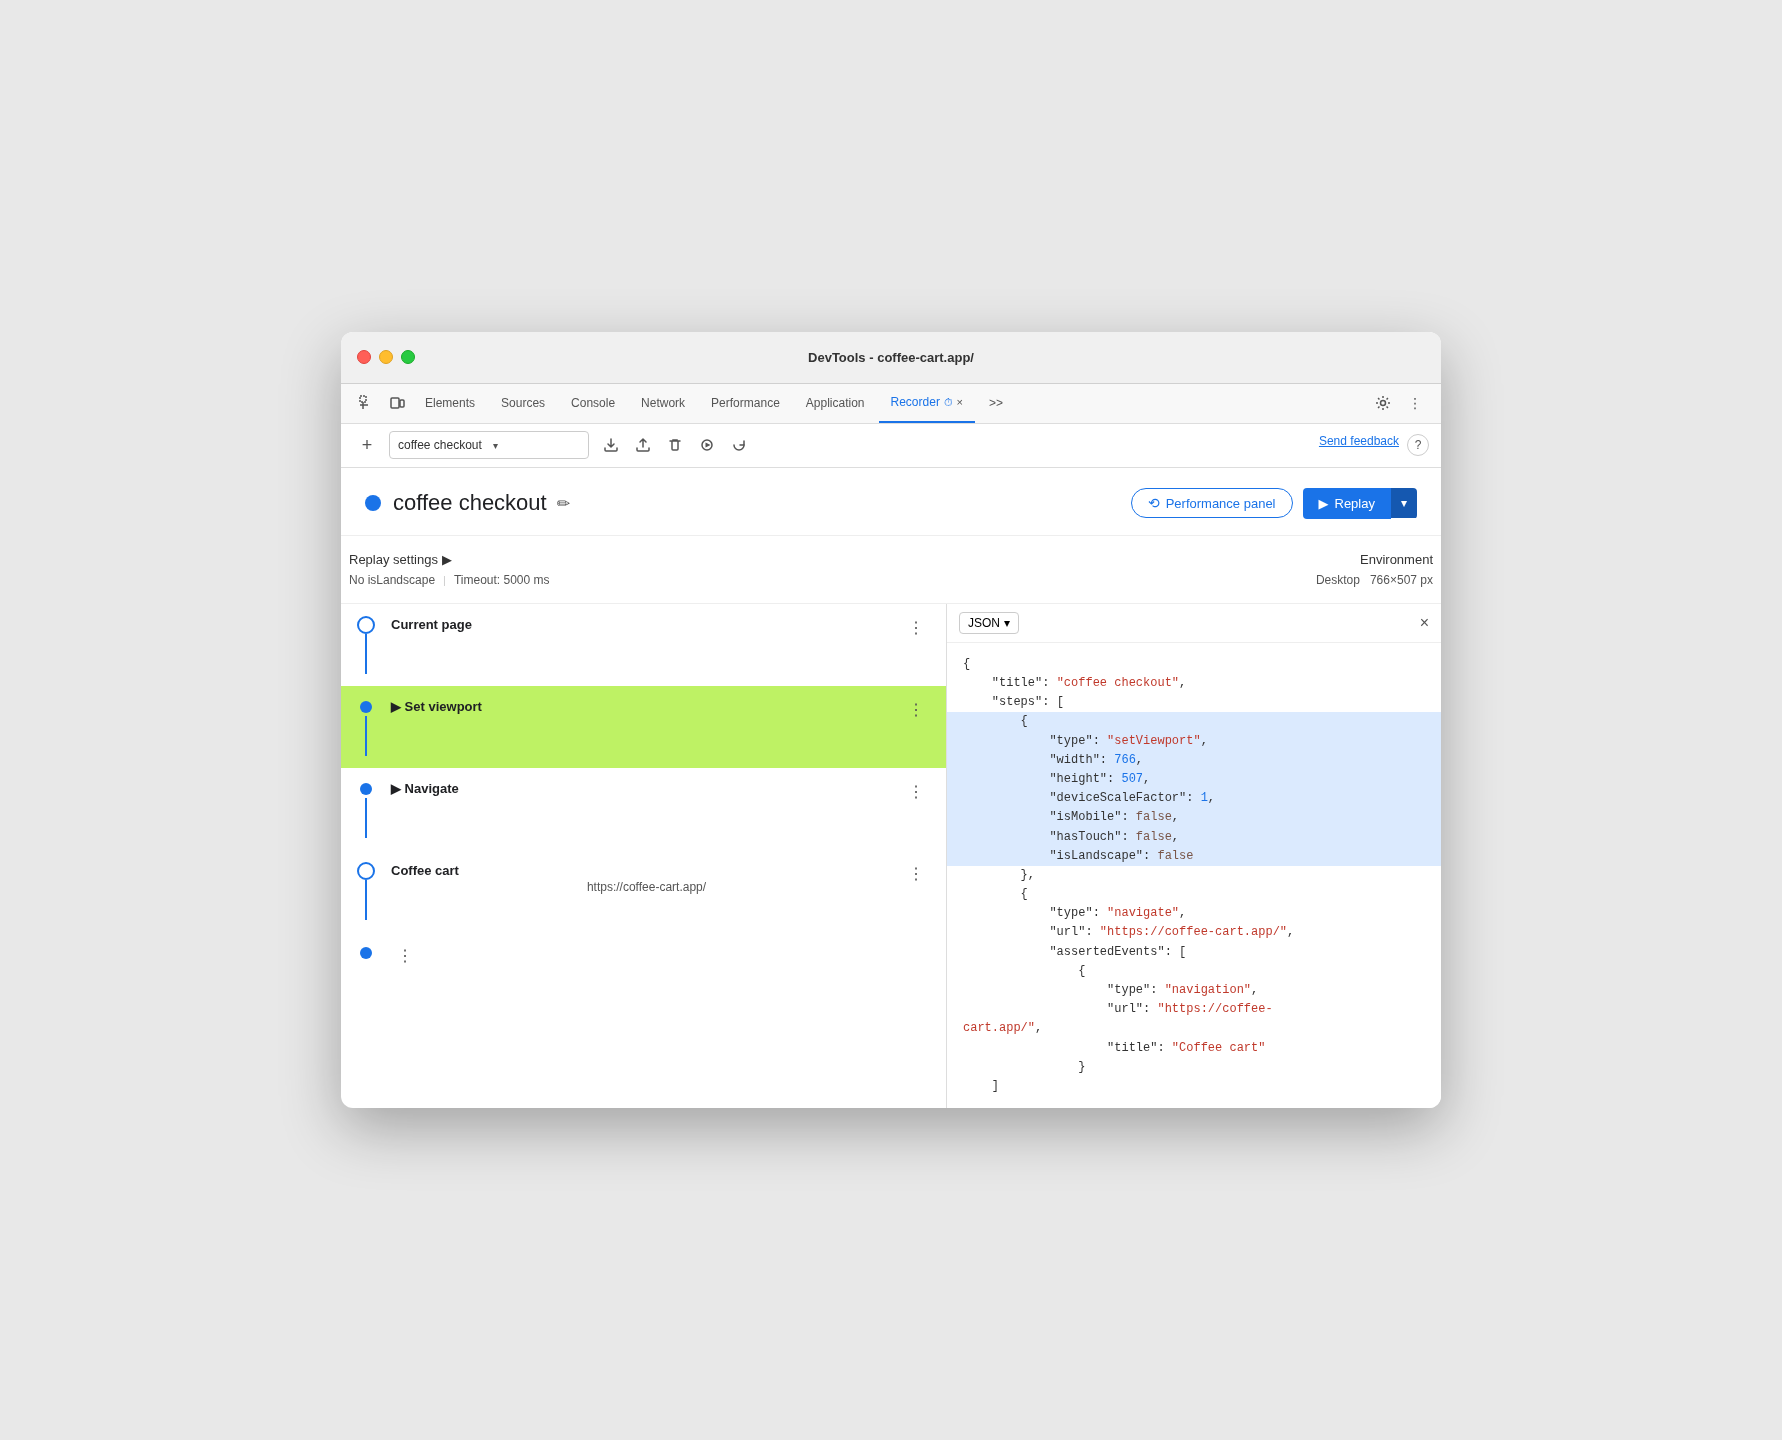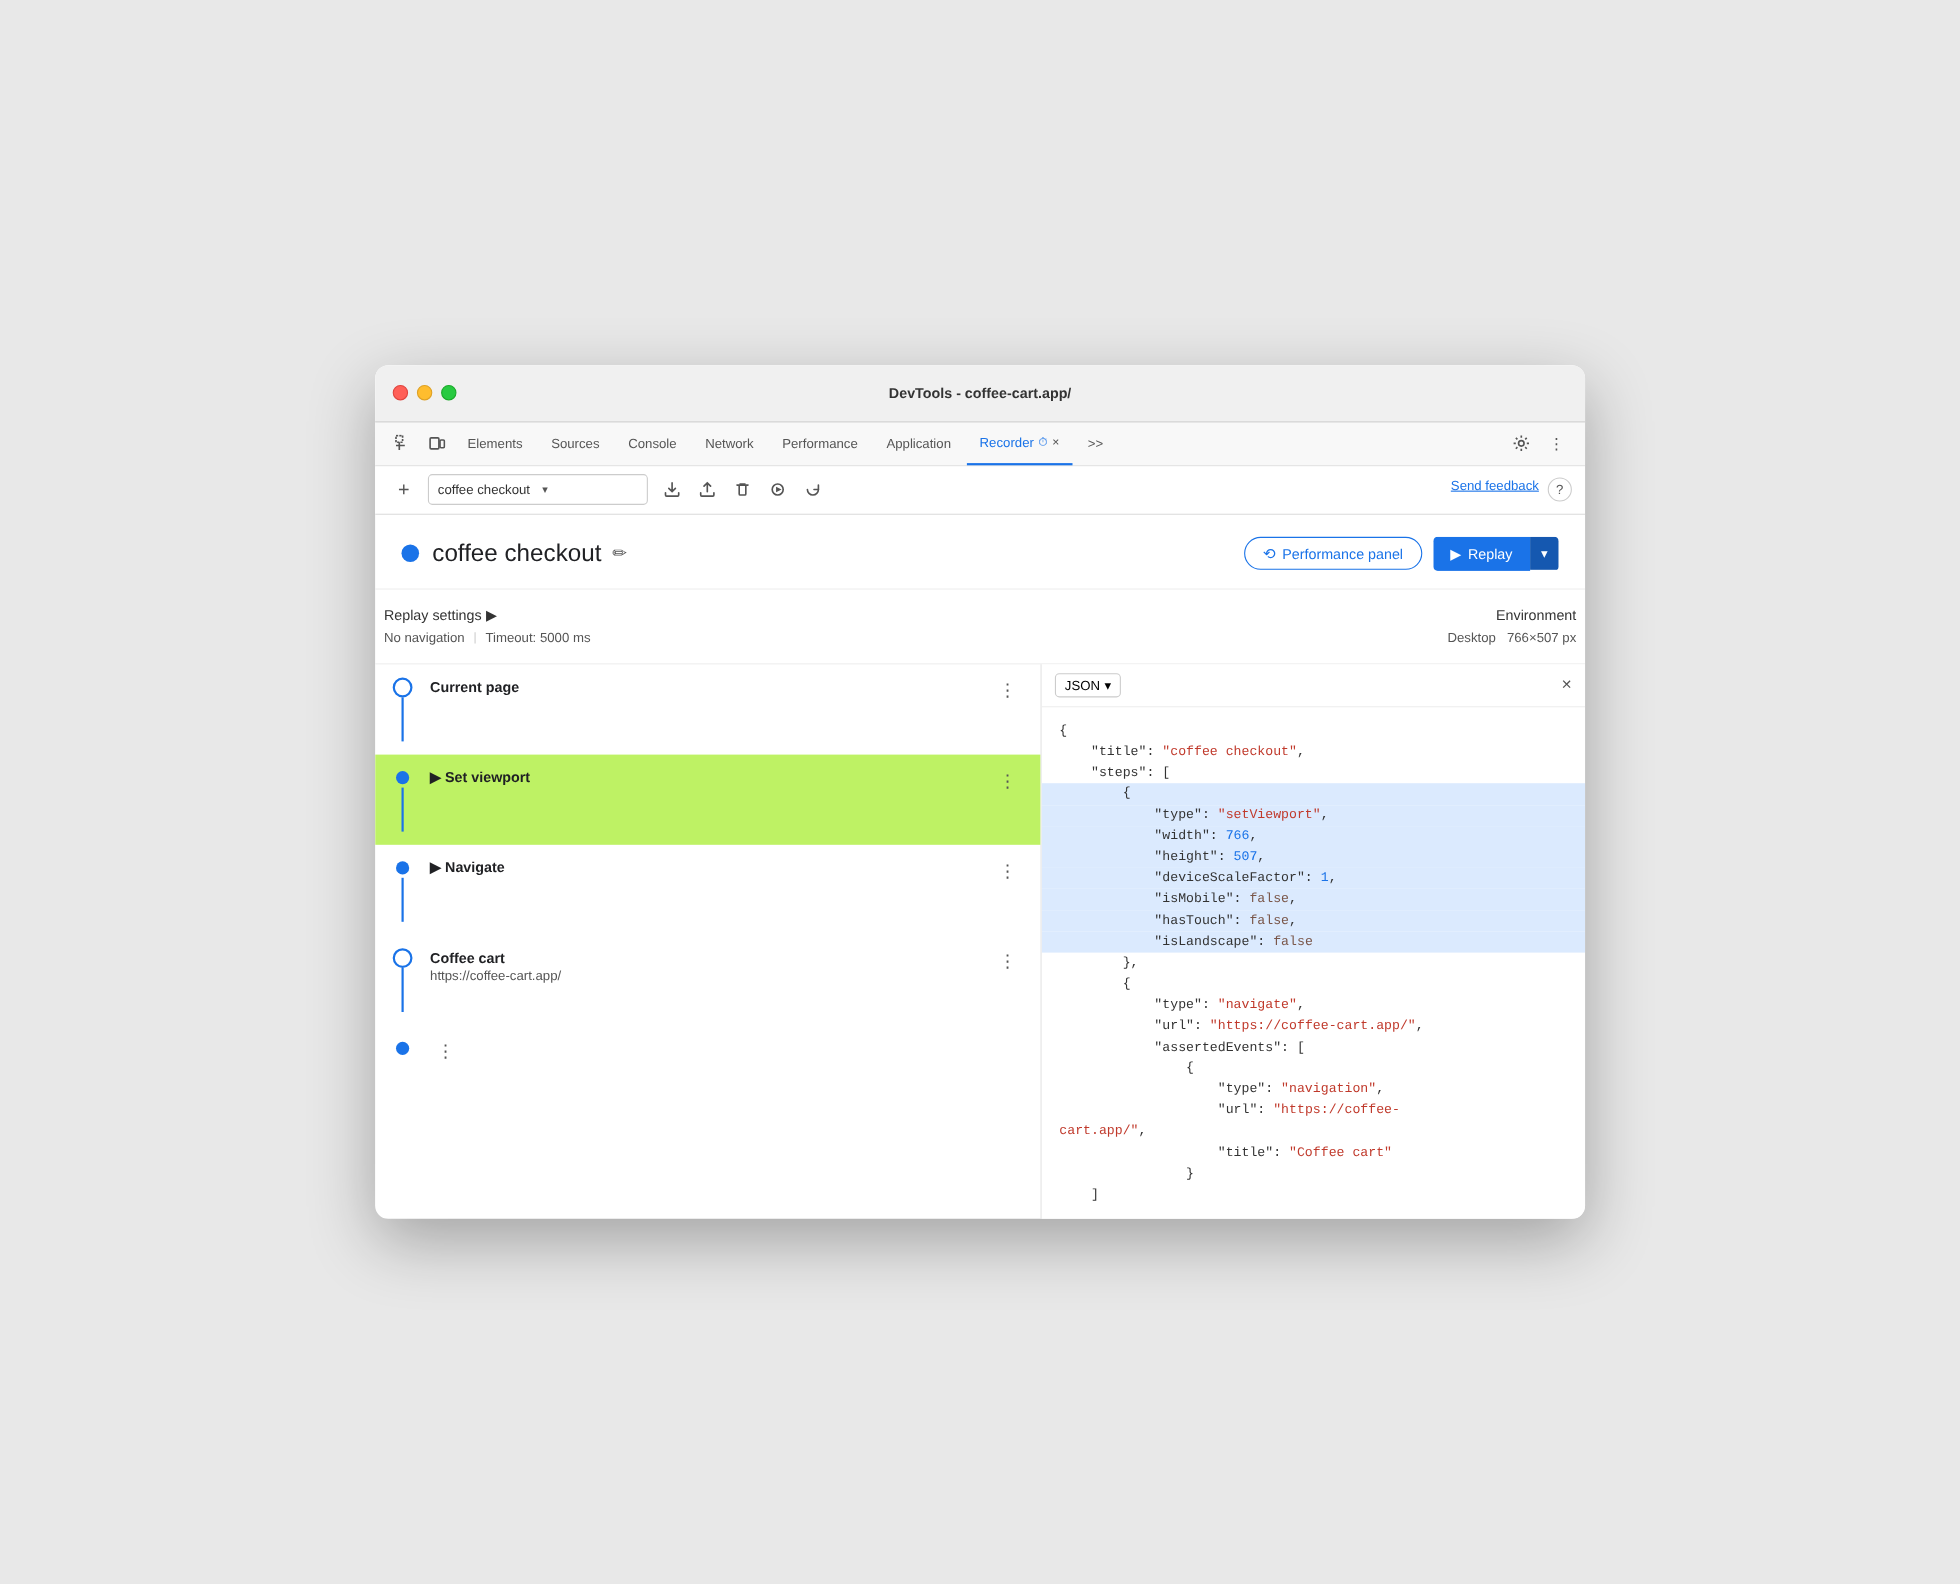--- a/index.html
+++ b/index.html
@@ -382,20 +382,21 @@
     }
     .step-title {
       font-size: 13px;
       font-weight: 600;
       color: #202124;
     }
     .step-subtitle {
       font-size: 12px;
       color: #555;
       margin-top: 2px;
+      text-align: center;
     }
     .step-menu-btn {
       background: none;
       border: none;
       cursor: pointer;
       color: #555;
       font-size: 16px;
       padding: 2px 6px;
       border-radius: 4px;
       flex-shrink: 0;
@@ -532,21 +533,21 @@
       </div>
     </div>
 
     <div class="settings-bar">
       <div class="settings-left">
         <div class="settings-label">
           <span>Replay settings</span>
           <span>▶</span>
         </div>
         <div class="settings-value">
-          <span>No navigation</span>
+          <span>No isLandscape</span>
           <span class="divider sep">|</span>
           <span>Timeout: 5000 ms</span>
         </div>
       </div>
       <div class="settings-right">
         <div class="env-label">Environment</div>
         <div class="env-value">
           <span>Desktop</span>
           &nbsp;
           <span>766×507 px</span>

